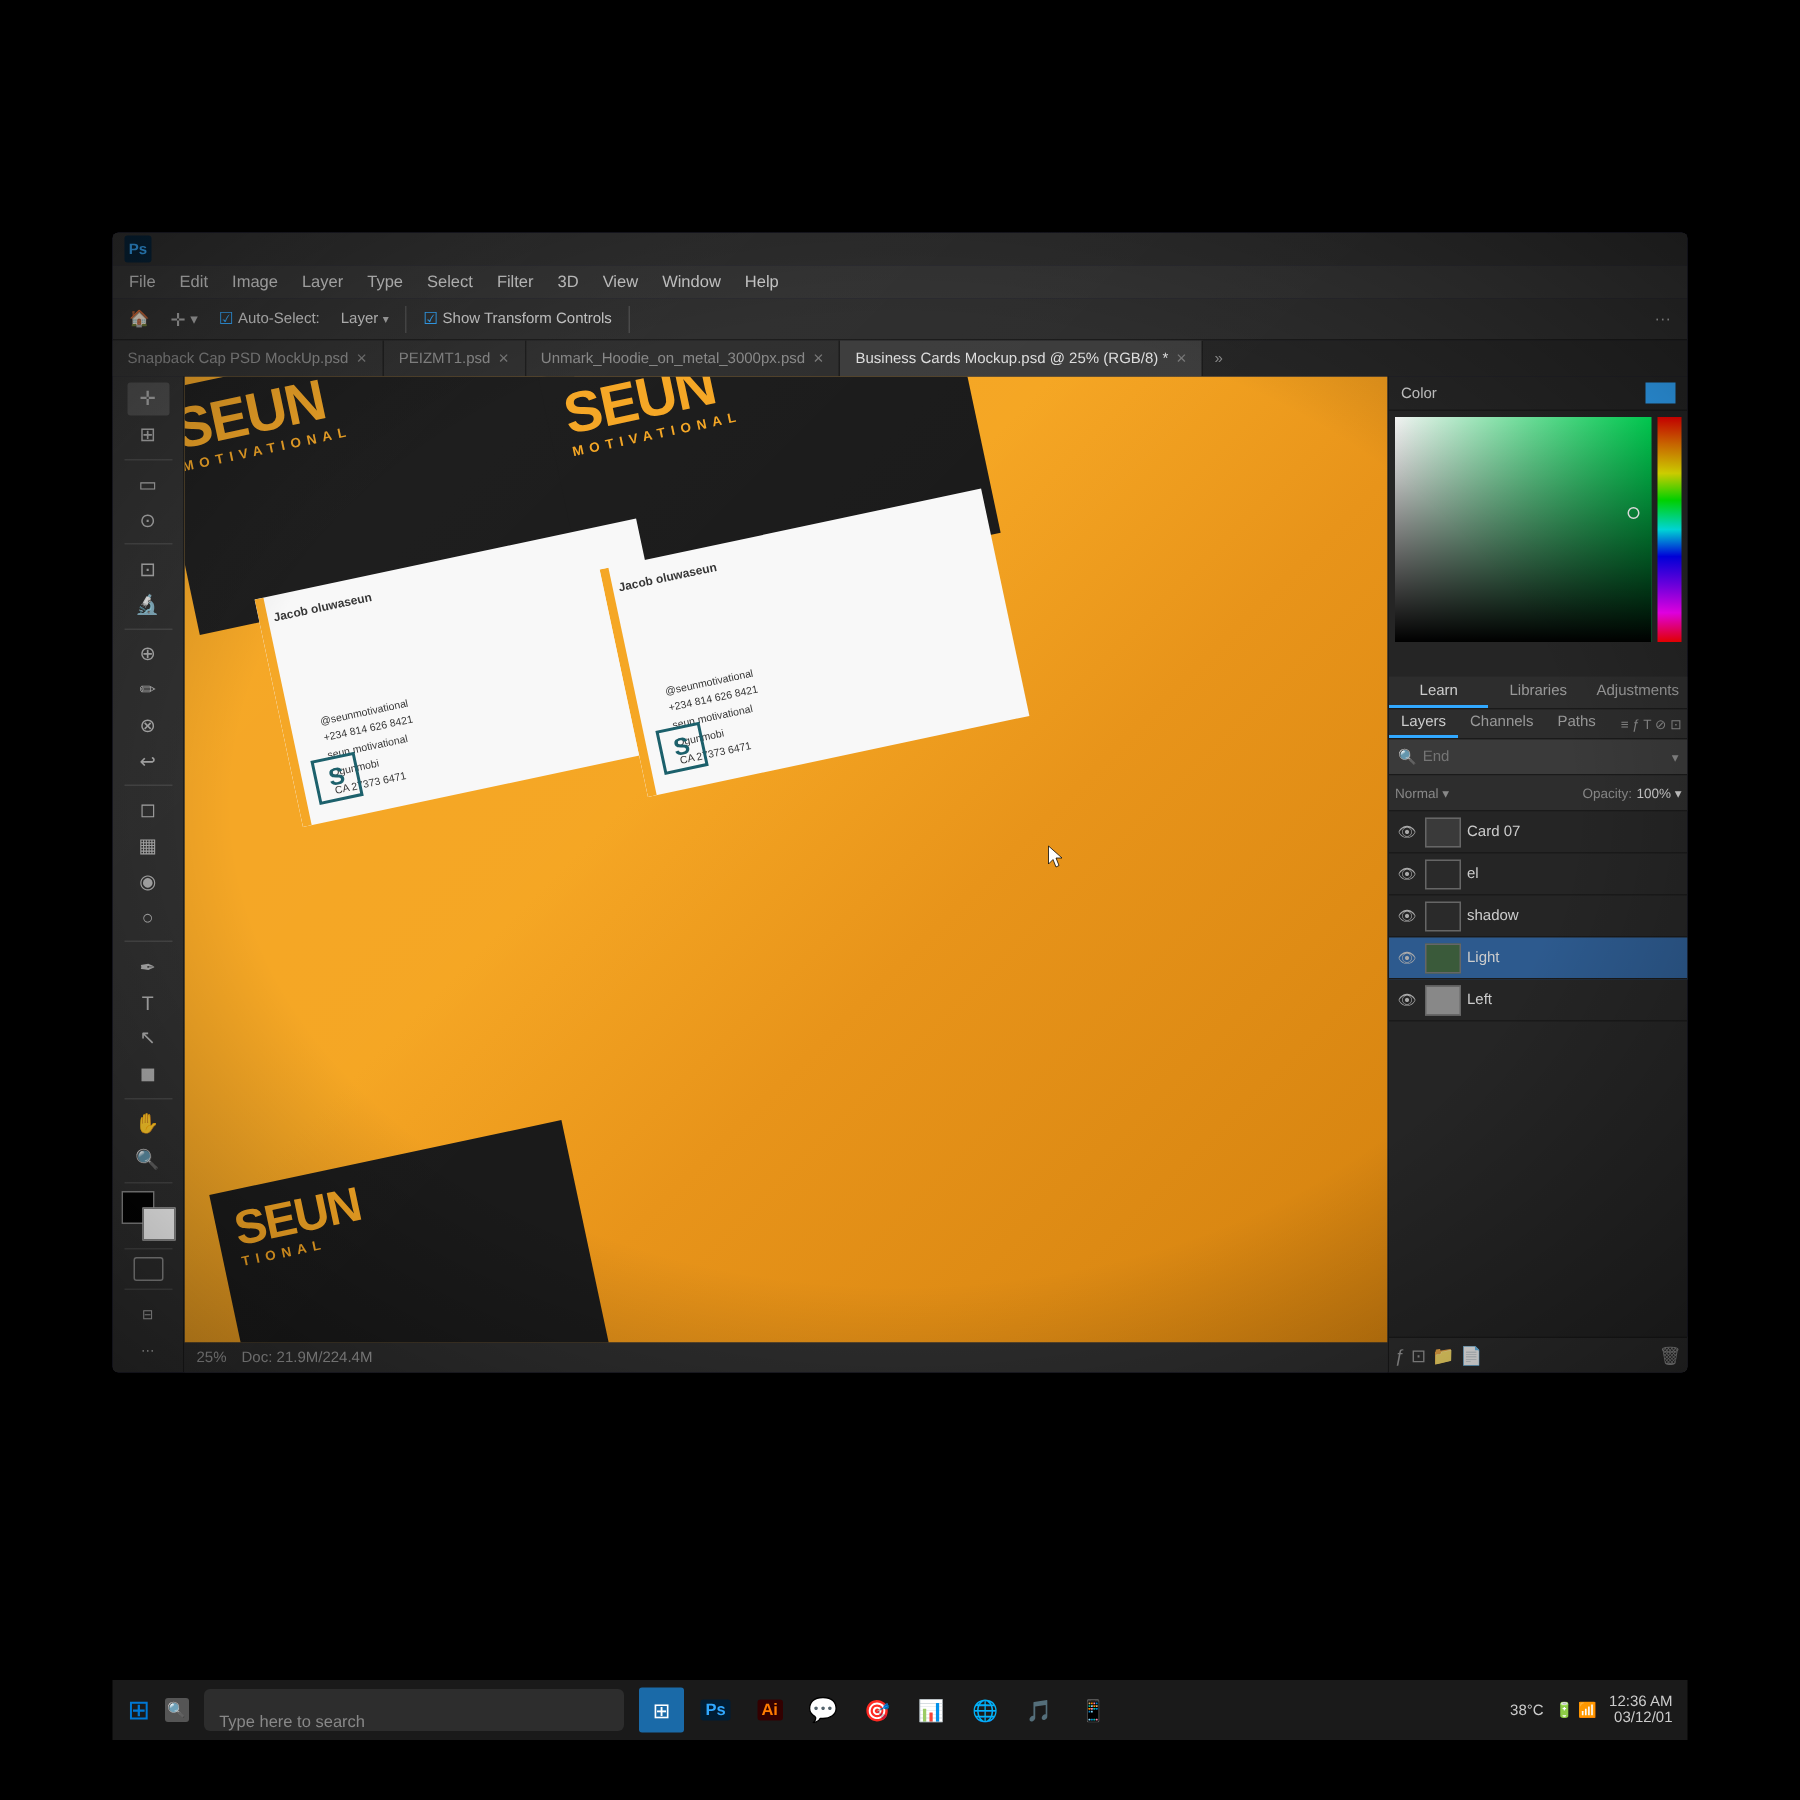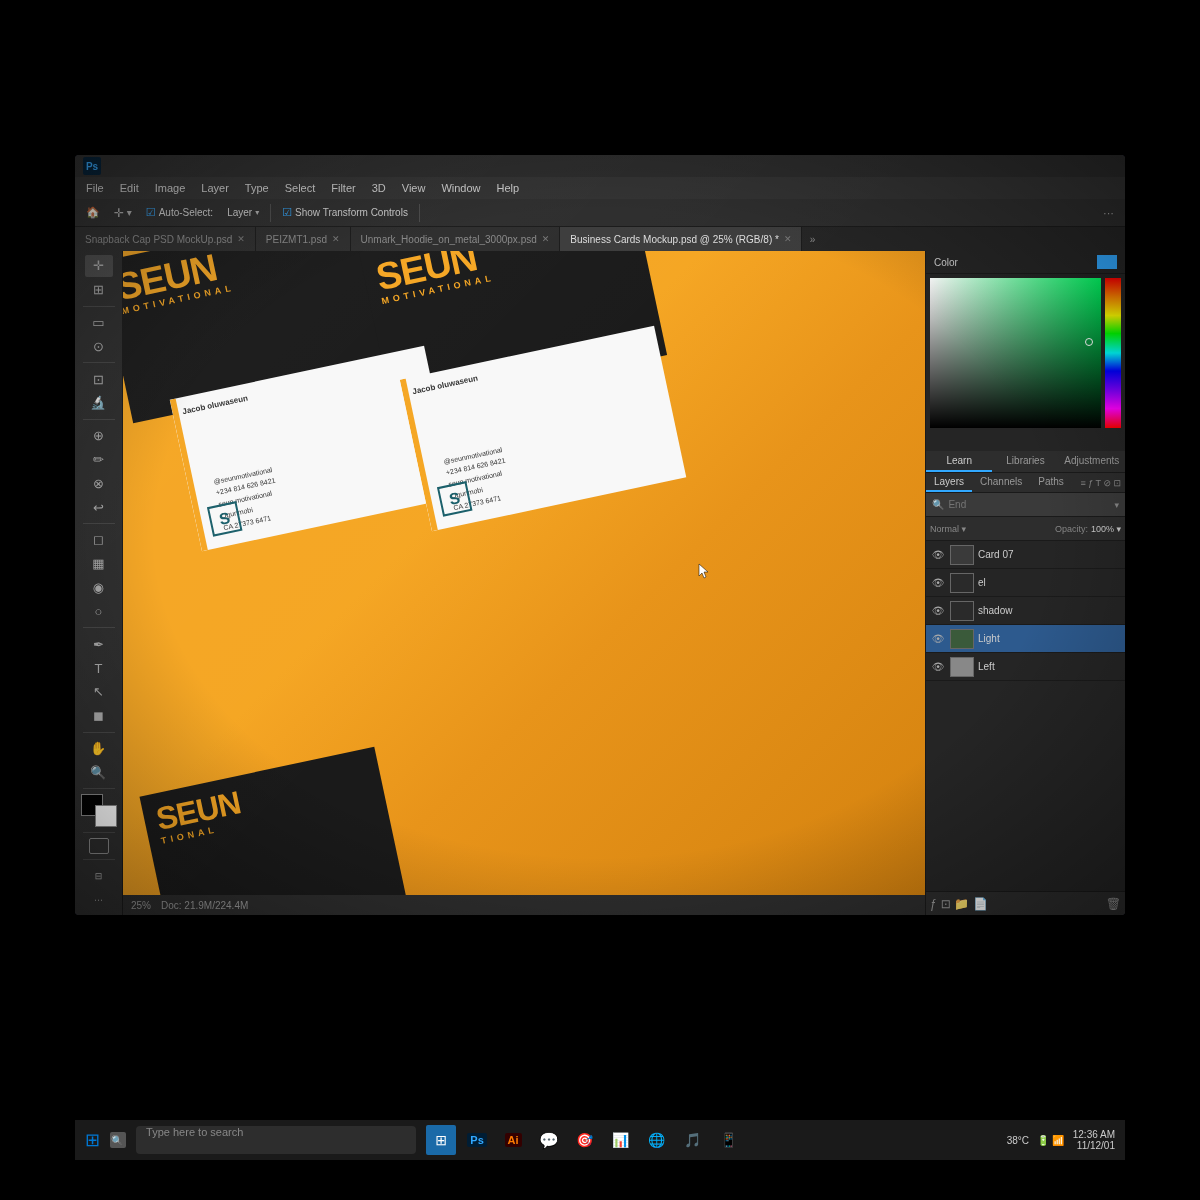--- a/index.html
+++ b/index.html
@@ -488,21 +488,21 @@
       color: #0078d4;
       font-size: 18px;
     }
 
     .search-bar {
       flex: 0 0 280px;
       height: 28px;
       background: #2d2d2d;
       border-radius: 4px;
       display: flex;
-      align-items: flex-start;
+      align-items: flex-end;
       padding: 0 10px;
       gap: 6px;
     }
 
     .search-bar-text {
       font-size: 11px;
       color: #888;
     }
 
     .taskbar-apps {
@@ -921,16 +921,16 @@
     <div class="tapp">
       <span style="font-size:14px">📱</span>
     </div>
   </div>
 
   <div class="system-tray">
     <span>38°C</span>
     <span>🔋 📶</span>
     <div style="text-align:right">
       <div>12:36 AM</div>
-      <div>11/12/01</div>
+      <div>03/12/01</div>
     </div>
   </div>
 </div>
 
 </body></html>

